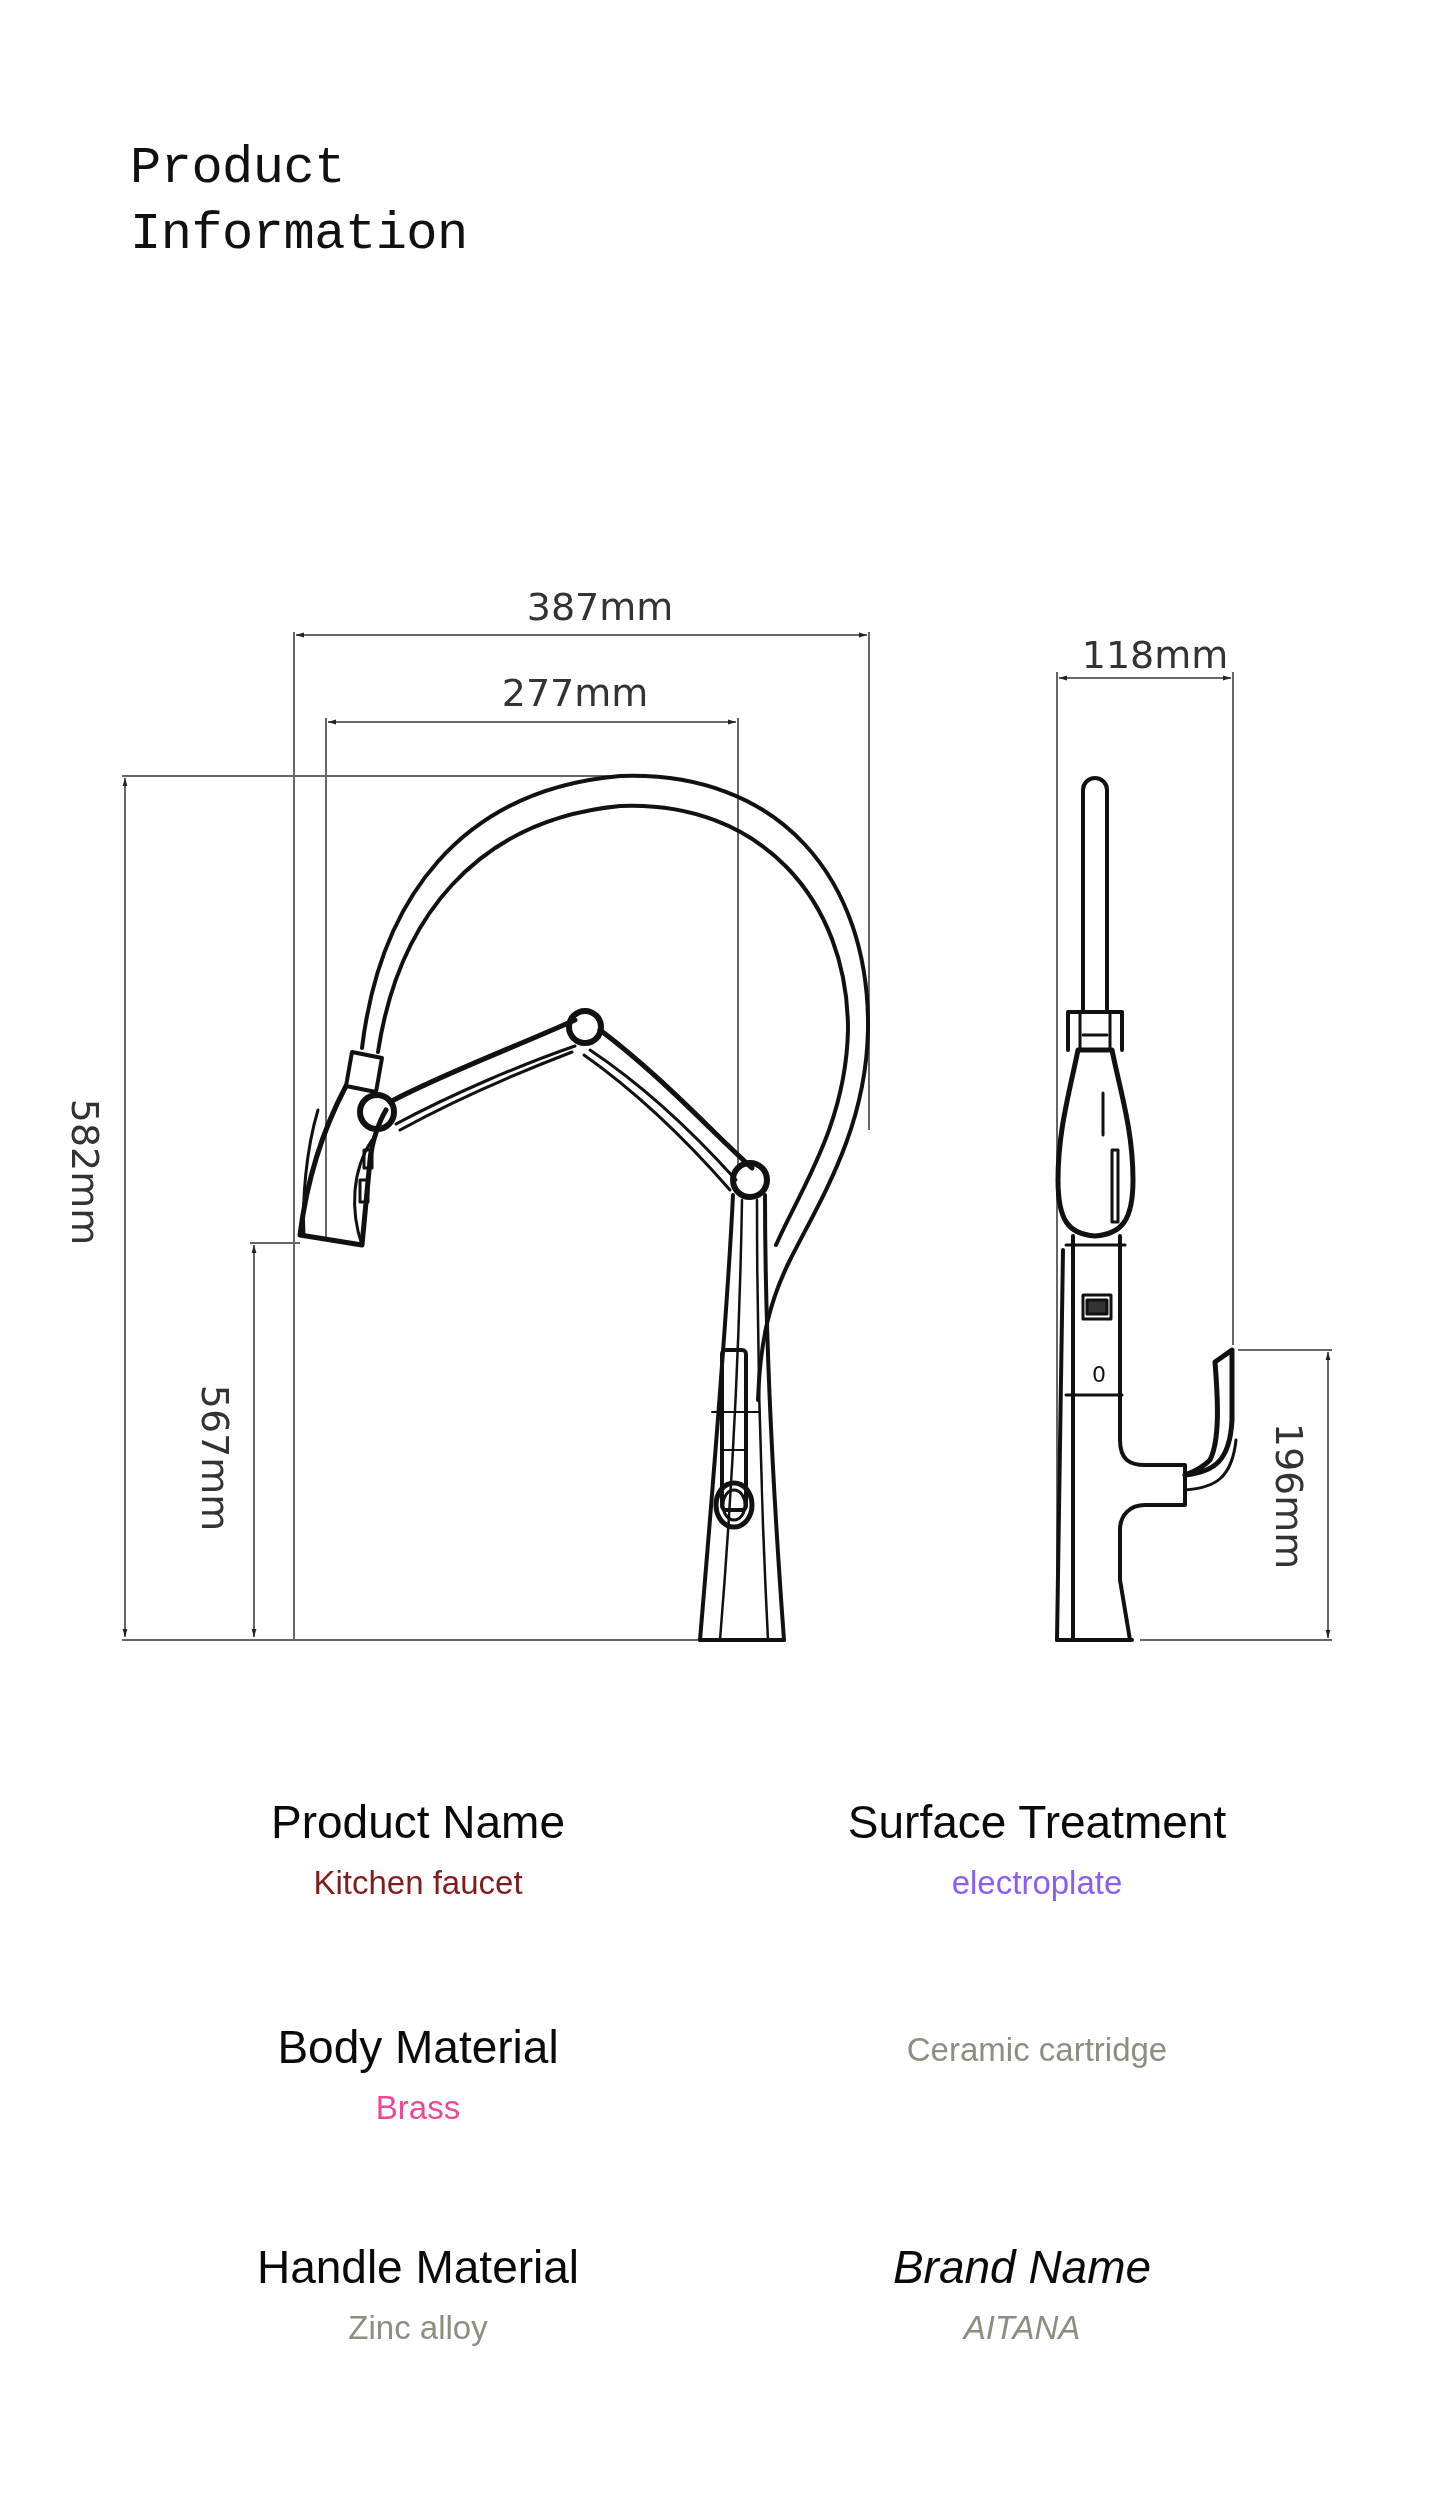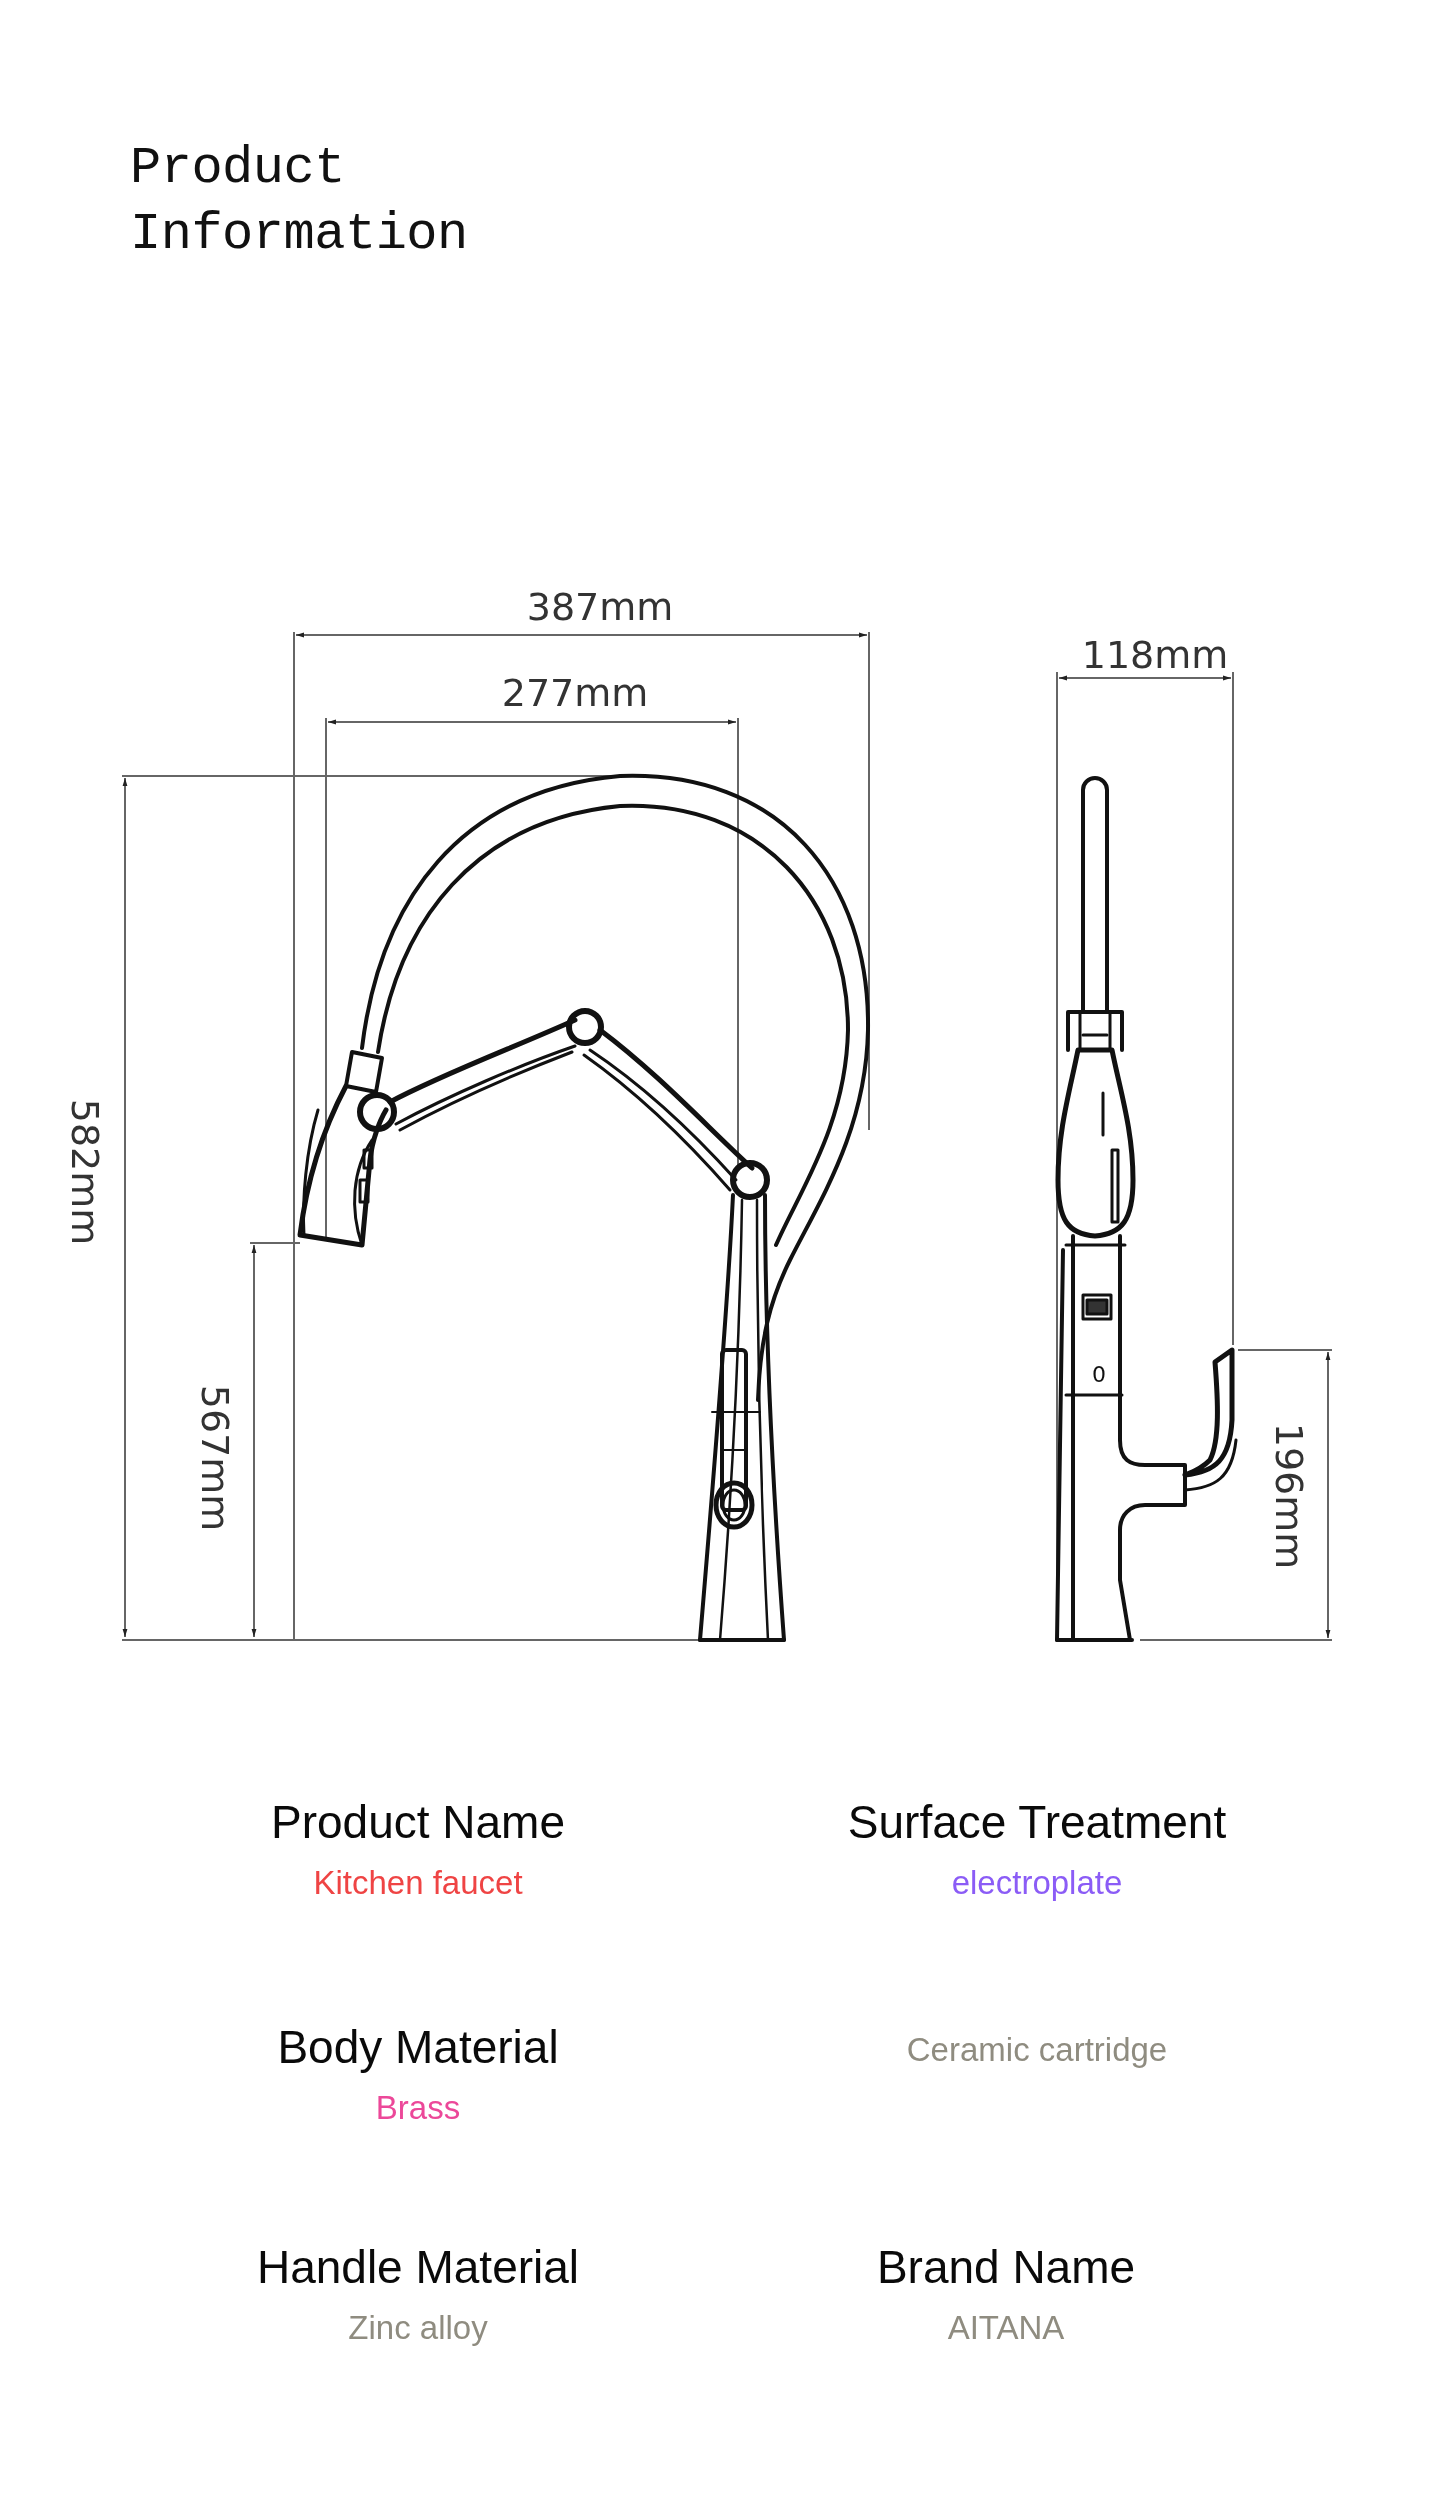--- a/index.html
+++ b/index.html
@@ -138,34 +138,34 @@
 
       <path stroke-width="5" d="M1185,1475 C1215,1472 1230,1460 1232,1420 L1232,1350 L1215,1362 C1218,1400 1220,1440 1210,1460 C1200,1470 1192,1472 1185,1475"></path>
       <path stroke-width="3" d="M1185,1490 C1215,1488 1232,1478 1236,1440"></path>
     </g>
   </g>
 </svg>
 
 <div class="specs">
   <div class="spec" style="left:138px; top:25px;">
     <div class="label">Product Name</div>
-    <div class="value" style="color:#ef4444">Kitchen faucet</div>
+    <div class="value" style="color:#7f1d1d">Kitchen faucet</div>
   </div>
   <div class="spec" style="left:757px; top:25px;">
     <div class="label">Surface Treatment</div>
     <div class="value" style="color:#8b5cf6">electroplate</div>
   </div>
   <div class="spec" style="left:138px; top:250px;">
     <div class="label">Body Material</div>
     <div class="value" style="color:#ec4899">Brass</div>
   </div>
   <div class="spec" style="left:757px; top:246px;">
     <div class="value" style="color:#8f8c80">Ceramic cartridge</div>
   </div>
   <div class="spec" style="left:138px; top:470px;">
     <div class="label">Handle Material</div>
     <div class="value" style="color:#8f8c80">Zinc alloy</div>
   </div>
-  <div class="spec" style="left:726px; top:470px;">
+  <div class="spec" style="left:742px; top:470px;font-style:italic;">
     <div class="label">Brand Name</div>
     <div class="value" style="color:#8f8c80">AITANA</div>
   </div>
 </div>
 
 </body></html>

